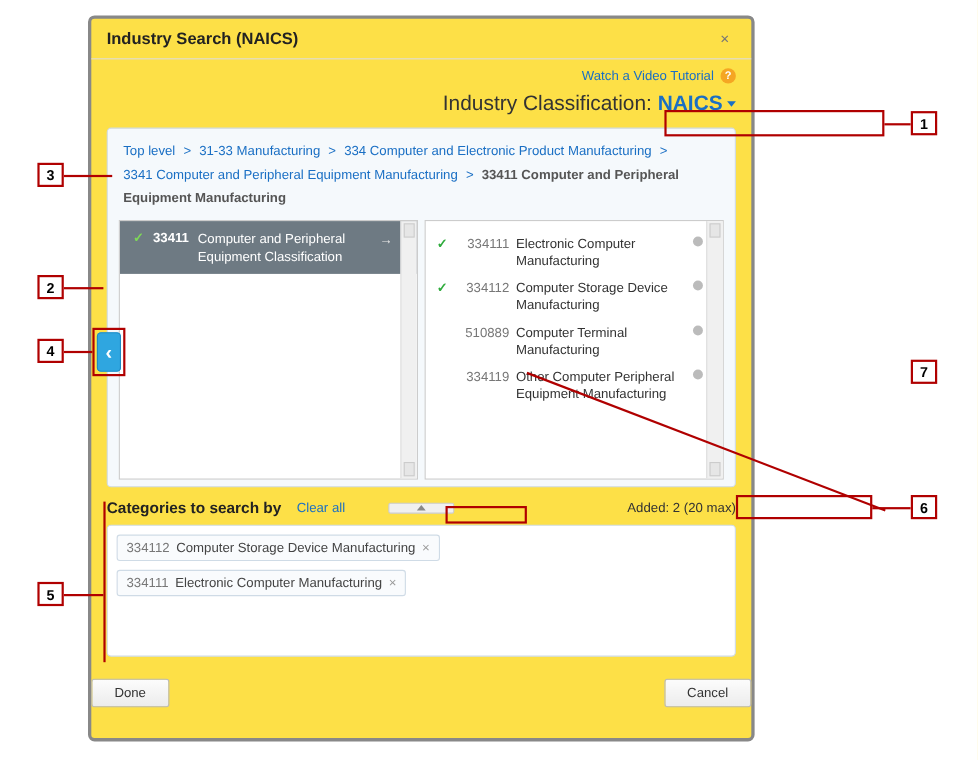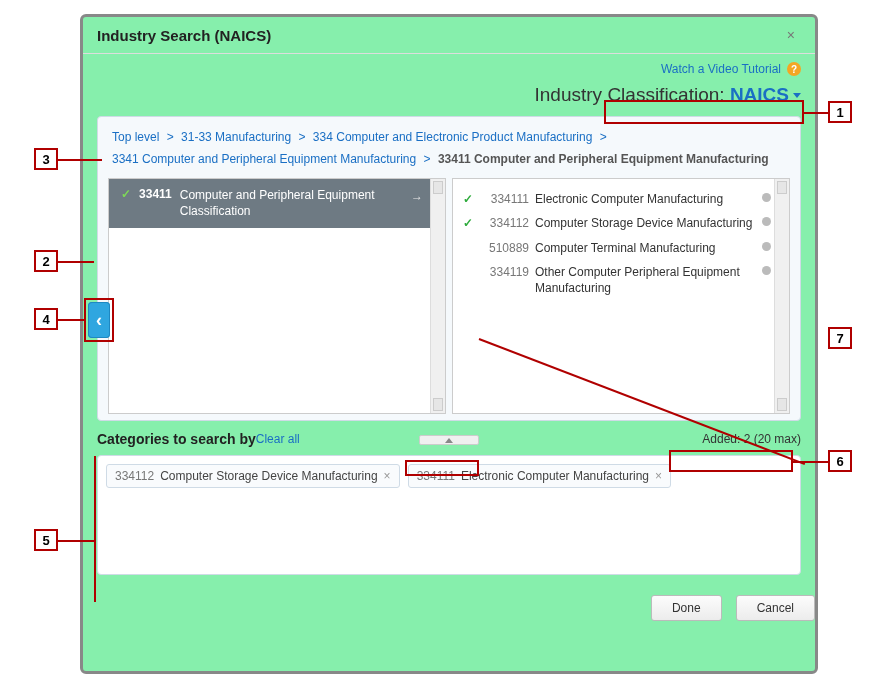--- a/index.html
+++ b/index.html
@@ -10,25 +10,25 @@
     background: #fff;
     color: #333;
     position: relative;
     width: 889px;
     height: 691px;
   }
   .dialog {
     position: absolute;
     left: 80px;
     top: 14px;
-    width: 738px;
+    width: 606px;
     height: 660px;
     border: 3px solid #888;
     border-radius: 6px;
-    background: #86efac;
+    background: #fde047;
   }
   .dialog-header {
     display: flex;
     align-items: center;
     justify-content: space-between;
     padding: 8px 14px;
     border-bottom: 1px solid #ddd;
   }
   .dialog-title {
     font-size: 15px;
@@ -150,21 +150,21 @@
   .right-item .dot {
     width: 9px; height: 9px; border-radius: 50%;
     background: #bbb;
     position: absolute;
     right: 0; top: 6px;
   }
   .categories-row {
     display: flex;
     align-items: center;
     padding: 10px 14px 4px;
-    gap: 0;
+    gap: 14px;
     position: relative;
   }
   .categories-label { font-size: 14px; font-weight: bold; color: #222; }
   .added-badge {
     margin-left: auto;
     color: #333;
     font-size: 12px;
   }
   .collapse-handle {
     position: absolute;
@@ -202,22 +202,22 @@
     display: inline-flex;
     align-items: center;
     gap: 6px;
     font-size: 12px;
     color: #444;
   }
   .chip .code { color: #777; }
   .chip .remove { color: #999; cursor: pointer; font-size: 12px; }
   .footer {
     display: flex;
-    justify-content: flex-end;
-    gap: 14px;
+    justify-content: space-between;
+    gap: 24px;
     padding: 6px 0 12px;
   }
   .btn {
     border: 1px solid #bbb;
     background: linear-gradient(#fcfcfc,#ececec);
     padding: 5px 20px;
     border-radius: 3px;
     color: #333;
     font-size: 12px;
     cursor: pointer;

